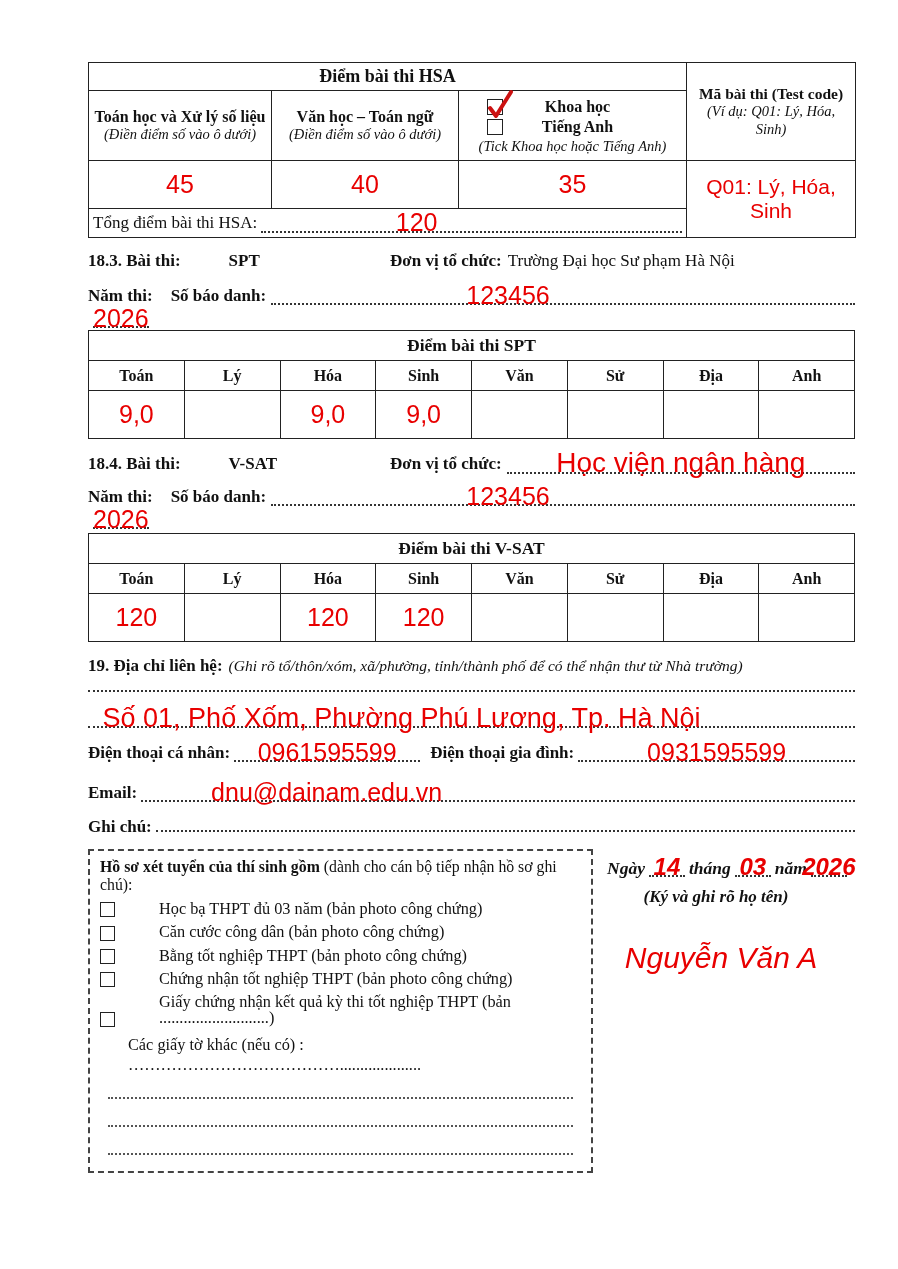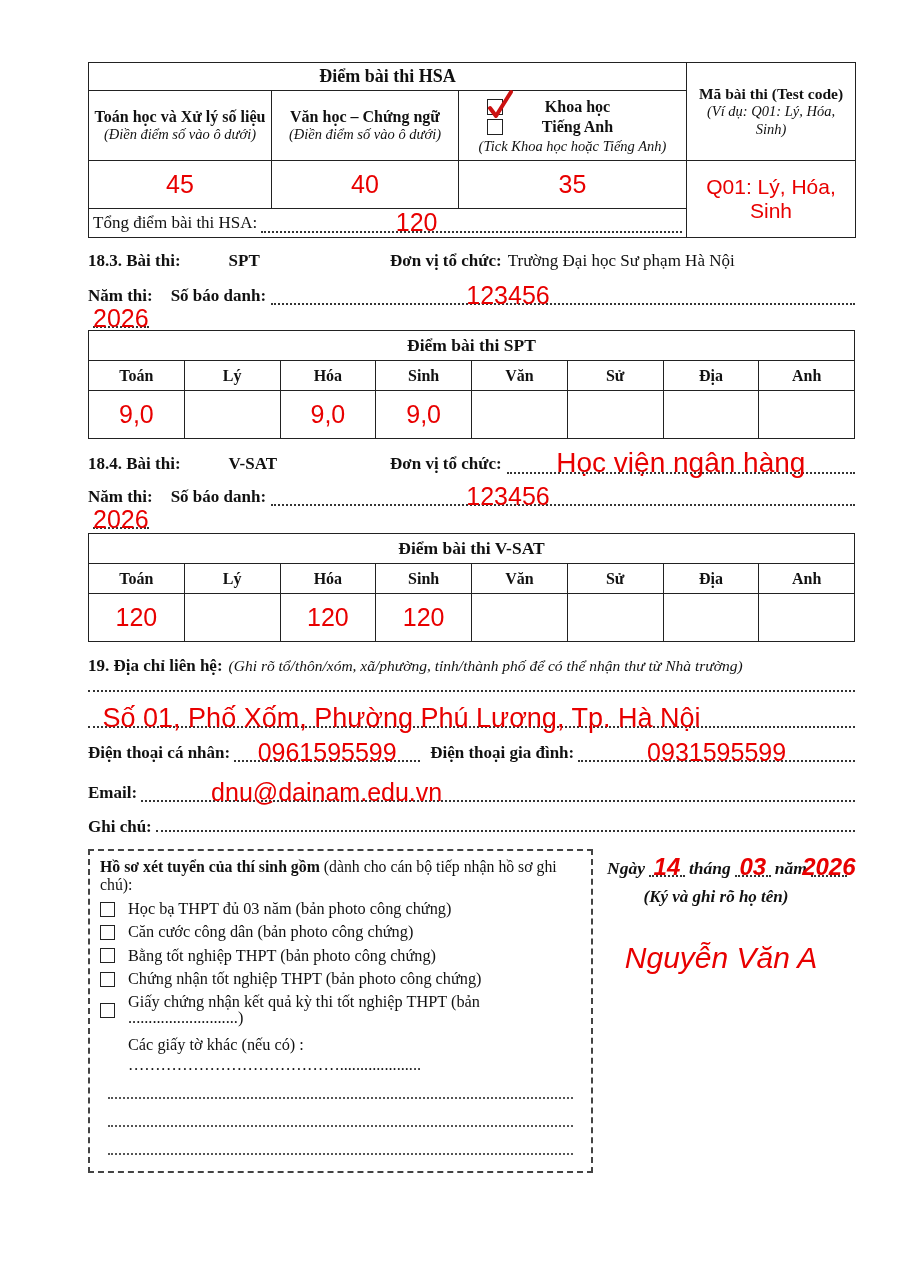--- a/index.html
+++ b/index.html
@@ -61,21 +61,21 @@
 
   .declaration { margin-top:22px; font-style:italic; font-size:17.5px; line-height:1.32; }
 
   
   .bottom { display:flex; margin-top:13px; }
   .dossier {
     width:505px; border:2px dashed #444; padding:7px 10px 12px 10px; flex:0 0 auto;
   }
   .dossier-title { font-size:15.8px; margin-bottom:4px; }
   .dossier-title .tb { font-weight:bold; }
-  .ditem { display:flex; align-items:center; font-size:16.3px; line-height:1.0; margin:7px 0; }
+  .ditem { display:flex; align-items:flex-end; font-size:16.3px; line-height:1.0; margin:7px 0;gap:31px; }
   .ditem .cbx { margin-right:13px; width:15px; height:15px; }
   .other-line { font-size:16.3px; margin:8px 0 0 28px; }
   .dotline { border-bottom:2px dotted #555; height:24px; margin:0 8px 4px 8px; }
 
   .signcol { flex:1; padding-left:14px; }
   .dateline { display:flex; align-items:baseline; font-style:italic; font-weight:bold; font-size:17.5px; margin-top:8px; }
   .dfill { border-bottom:2px dotted #333; width:36px; margin:0 4px; display:flex; justify-content:center; align-items:flex-end; height:20px; position:relative; }
   .dfill .redval { font-size:24px; font-style:italic; line-height:0.8; position:relative; top:1px; white-space:nowrap;margin-top:10px; }
   .sign-hint { text-align:center; font-style:italic; font-weight:bold; font-size:17px; margin-top:8px; margin-right:30px; }
   .signed-name { text-align:center; font-style:italic; font-size:30px; margin-top:34px; margin-right:20px; }
@@ -99,21 +99,21 @@
         <div>Mã bài thi (Test code)</div>
         <div class="code-hint">(Ví dụ: Q01: Lý, Hóa, Sinh)</div>
       </td>
     </tr>
     <tr class="sub-head">
       <td>
         <div class="col-label">Toán học và Xử lý số liệu</div>
         <div class="col-hint">(Điền điểm số vào ô dưới)</div>
       </td>
       <td>
-        <div class="col-label">Văn học – Chứng ngữ</div>
+        <div class="col-label">Văn học – Toán ngữ</div>
         <div class="col-hint">(Điền điểm số vào ô dưới)</div>
       </td>
       <td>
         <div class="cbrow">
           <span class="cbx">
             <svg width="28" height="32" viewBox="0 0 28 32">
               <path d="M5 22 L11 30 L26 6" fill="none" stroke="#cc1111" stroke-width="4" stroke-linecap="round" stroke-linejoin="round"></path>
             </svg>
           </span>
           <span class="cblabel">Khoa học</span>

